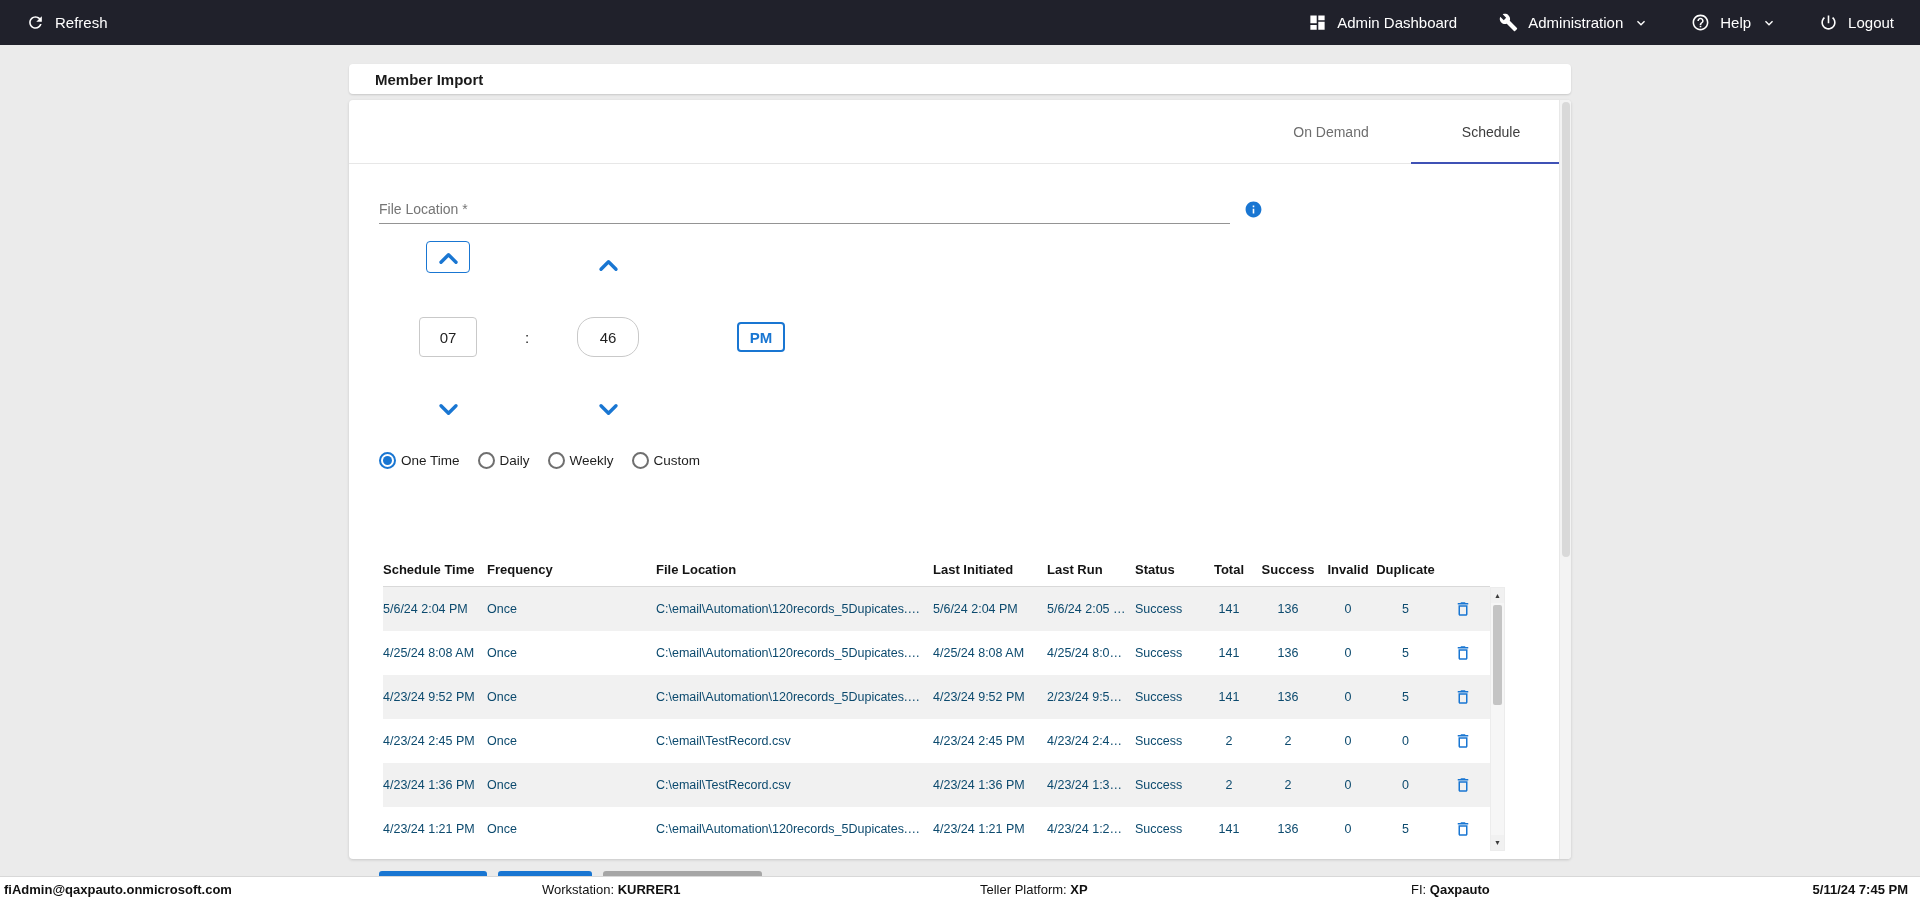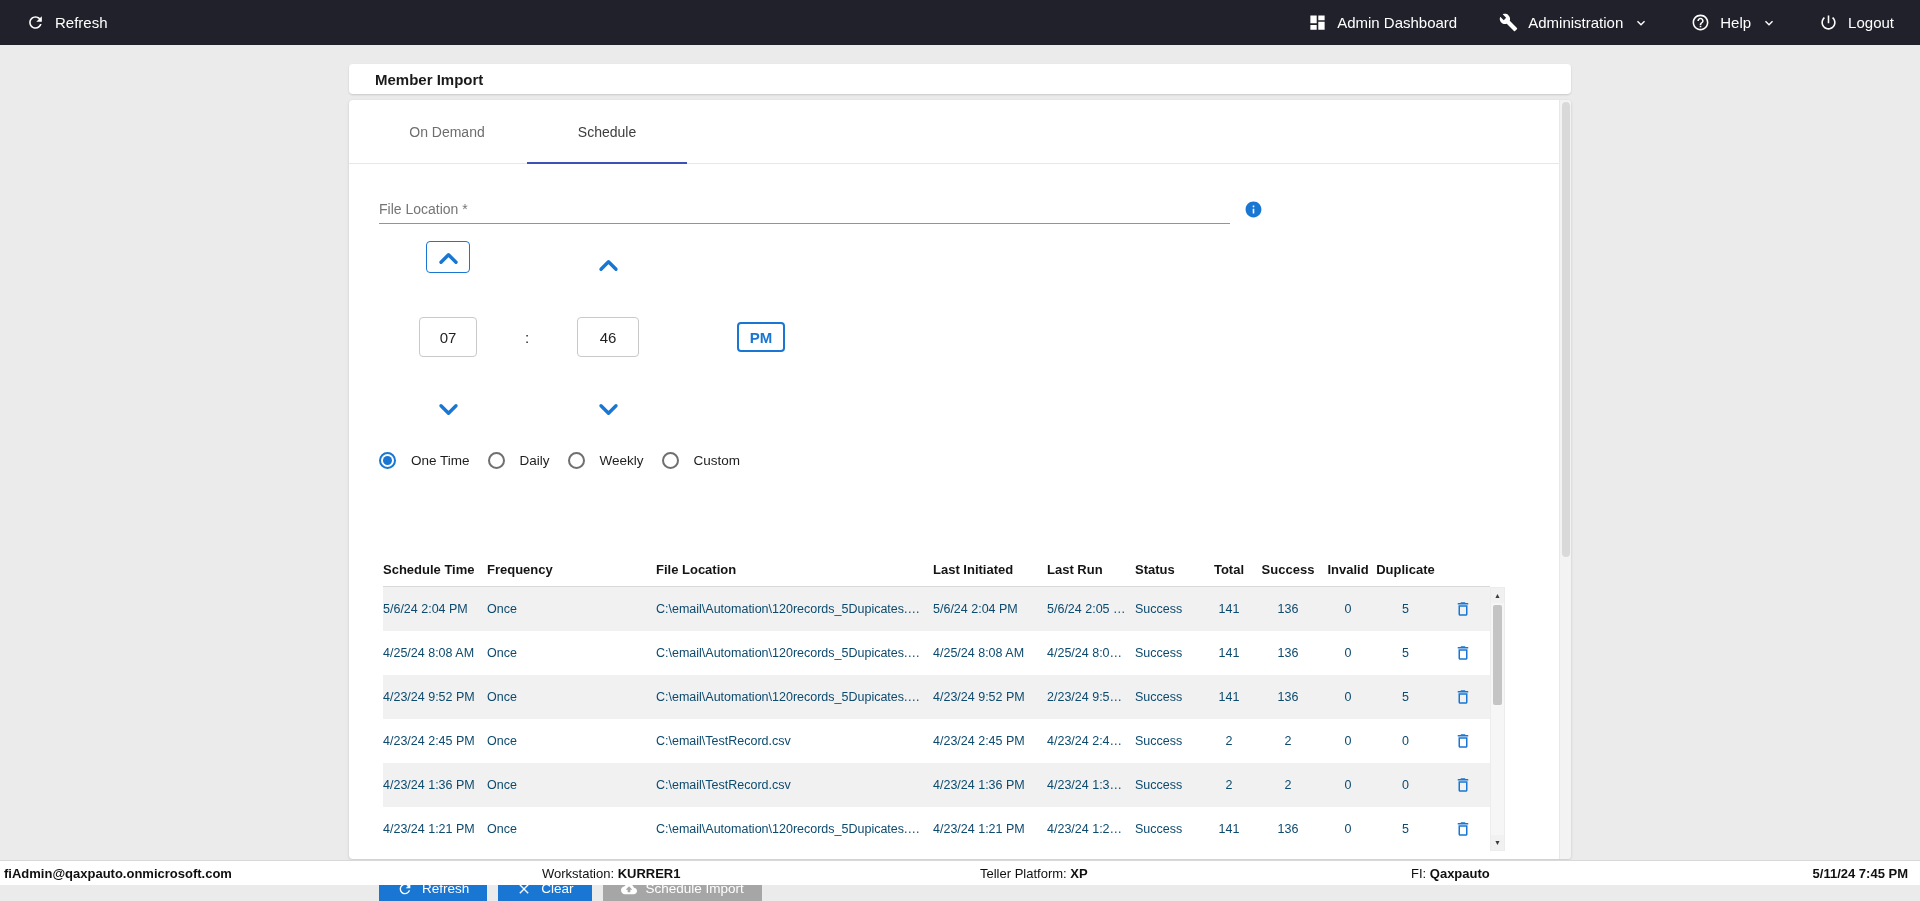--- a/index.html
+++ b/index.html
@@ -20,21 +20,21 @@
   
   .card { width:1222px; margin:64px auto 0; }
   .card-header { background:#fff; border-radius:4px; box-shadow:0 1px 2px rgba(0,0,0,.15);
     height:30px; display:flex; align-items:center; padding:0 26px; }
   .card-title { font-size:15px; font-weight:700; color:#1a1a1a; }
 
   .panel { margin-top:6px; background:#fff; border-radius:4px; height:759px;
     box-shadow:0 1px 3px rgba(0,0,0,.16); position:relative; }
 
   
-  .tabs { display:flex; padding-left:18px; height:64px; border-bottom:1px solid #e7e7e7; }
+  .tabs { display:flex; padding-left:18px; height:64px; border-bottom:1px solid #e7e7e7;justify-content:flex-end; }
   .tab { width:160px; display:flex; align-items:center; justify-content:center;
     font-size:14px; color:#6e6e6e; position:relative; cursor:pointer; }
   .tab.active { color:#3d3d3d; }
   .tab.active::after { content:""; position:absolute; left:0; right:0; bottom:-1px;
     height:2px; background:#3f51b5; }
 
   .content { padding-left:30px; }
 
   
   .file-row { margin-top:30px; display:flex; align-items:center; }
@@ -58,32 +58,32 @@
     align-items:center; justify-items:center;gap:40px; }
   .chev svg { width:23px; height:15px; display:block; }
   .spin-up-hour { grid-column:1; grid-row:1; width:44px; height:32px; border:1px solid #1976d2;
     border-radius:4px; display:flex; align-items:center; justify-content:center; background:#fff;
     cursor:pointer; margin-bottom:2px; }
   .spin-up-min { grid-column:3; grid-row:1; align-self:end; margin-bottom:4px; cursor:pointer; }
   .time-box { justify-self:stretch; height:40px; border:1px solid #c9c9c9; border-radius:4px;
     display:flex; align-items:center; justify-content:center; font-size:15px; color:#1f1f1f;
     grid-row:2; background:#fff; }
   .hour-box { grid-column:1; }
-  .min-box { grid-column:3; }
+  .min-box { grid-column:3;border-radius:17px; }
   .colon { grid-column:2; grid-row:2; font-size:15px; color:#222; }
   .meridiem-btn { grid-column:5; grid-row:2; justify-self:stretch; height:30px;
     border:2px solid #1976d2; border-radius:4px; color:#1976d2; font-weight:700; font-size:15px;
     display:flex; align-items:center; justify-content:center; background:#fff; cursor:pointer;
     font-family:inherit; }
   .spin-down-hour { grid-column:1; grid-row:3; align-self:start; margin-top:5px; cursor:pointer; }
   .spin-down-min { grid-column:3; grid-row:3; align-self:start; margin-top:5px; cursor:pointer; }
 
   
   .radio-row { display:flex; align-items:center; margin-top:24px; gap:18px; }
-  .radio-opt { display:flex; align-items:center; gap:15px; font-size:13.5px; color:#1e1e1e; cursor:pointer; }
+  .radio-opt { display:flex; align-items:center; gap:5px; font-size:13.5px; color:#1e1e1e; cursor:pointer; }
   .radio-circle { width:17px; height:17px; border-radius:50%; border:2px solid #6f6f6f; position:relative; flex:none; }
   .radio-opt.selected .radio-circle { border-color:#1976d2; }
   .radio-opt.selected .radio-circle::after { content:""; position:absolute; inset:2px;
     border-radius:50%; background:#1976d2; }
 
   
   .table-area { display:flex; margin-top:84px; margin-left:4px; }
   .s-table { width:1107px; }
   .thead, .trow { display:grid;
     grid-template-columns:104px 169px 277px 114px 88px 67px 54px 64px 56px 59px 55px;
@@ -112,21 +112,21 @@
   .btn-blue { background:#1976d2; }
   .btn-gray { background:#a6a6a6; cursor:default; }
 
   
   .panel-scroll { position:absolute; top:0; right:0; bottom:0; width:12px; background:#f3f3f3;
     border-left:1px solid #e8e8e8; border-radius:0 4px 4px 0; }
   .panel-scroll .thumb { position:absolute; top:2px; left:2px; width:8px; height:455px;
     background:#d9d9d9; border-radius:4px; cursor:pointer; }
 
   
-  .footer { position:fixed; left:0; right:0; bottom:16px; height:25px; background:#fff;
+  .footer { position:fixed; left:0; right:0; bottom:0; height:25px; background:#fff;
     border-top:1px solid #d8d8d8; font-size:13px; color:#101010; z-index:50; }
   .footer span.fpos { position:absolute; top:50%; transform:translateY(-50%); white-space:nowrap; }
   .f-user { left:4px; font-weight:700; }
   .f-ws { left:542px; }
   .f-tp { left:980px; }
   .f-fi { left:1411px; }
   .f-dt { right:12px; font-weight:700; }
 </style>
 </head>
 <body>

